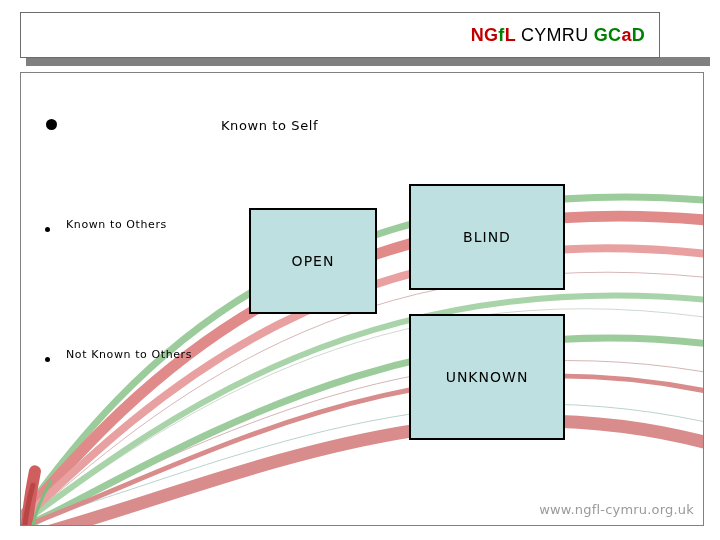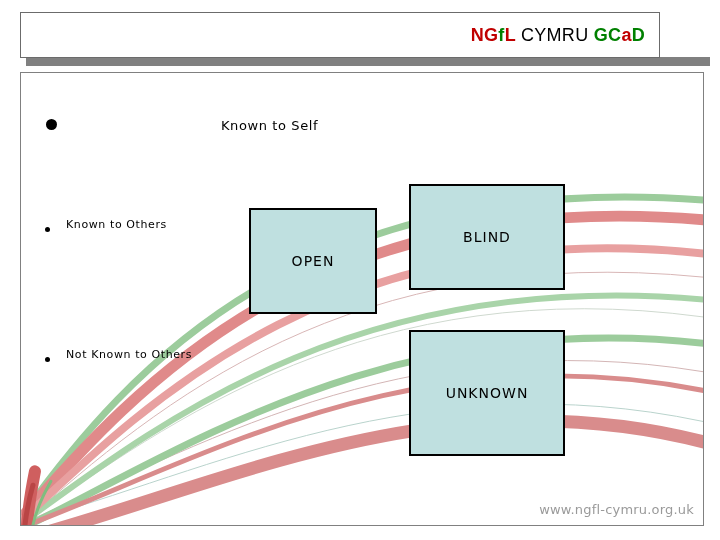--- a/index.html
+++ b/index.html
@@ -188,20 +188,20 @@
 
     <div class="quad" style="left:249px; top:184px; width:128px; height:106px;margin-top:24px;">
       <span class="quad-label">OPEN</span>
     </div>
 
     <div class="quad" style="left:409px; top:184px; width:156px; height:106px;">
       <span class="quad-label">BLIND</span>
     </div>
 
 
-    <div class="quad" style="left:409px; top:314px; width:156px; height:126px;margin-top:16px;">
+    <div class="quad" style="left:409px; top:314px; width:156px; height:126px;">
       <span class="quad-label">UNKNOWN</span>
     </div>
 
     <div class="footer-url">www.ngfl-cymru.org.uk</div>
 
   </div>
 </div>
 
 </body></html>

